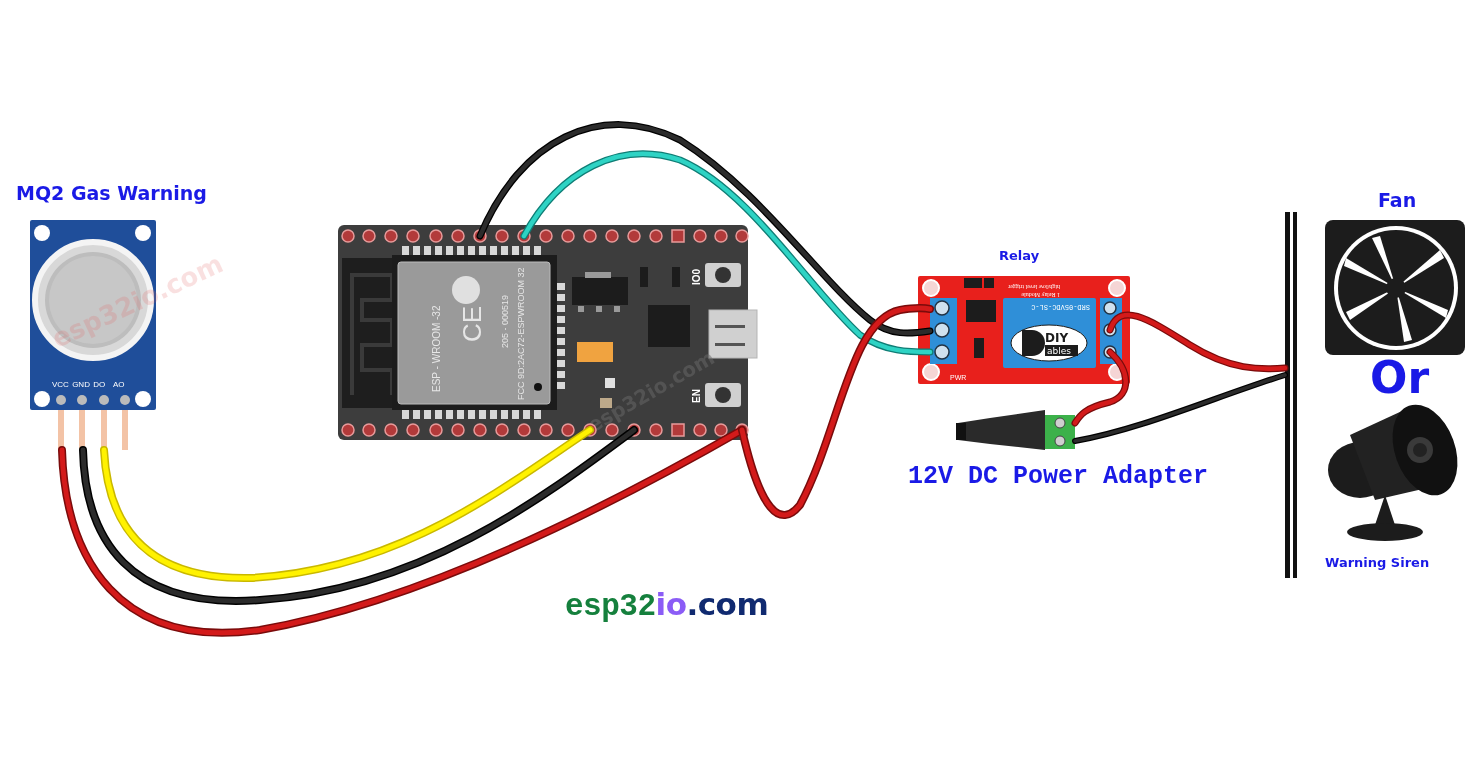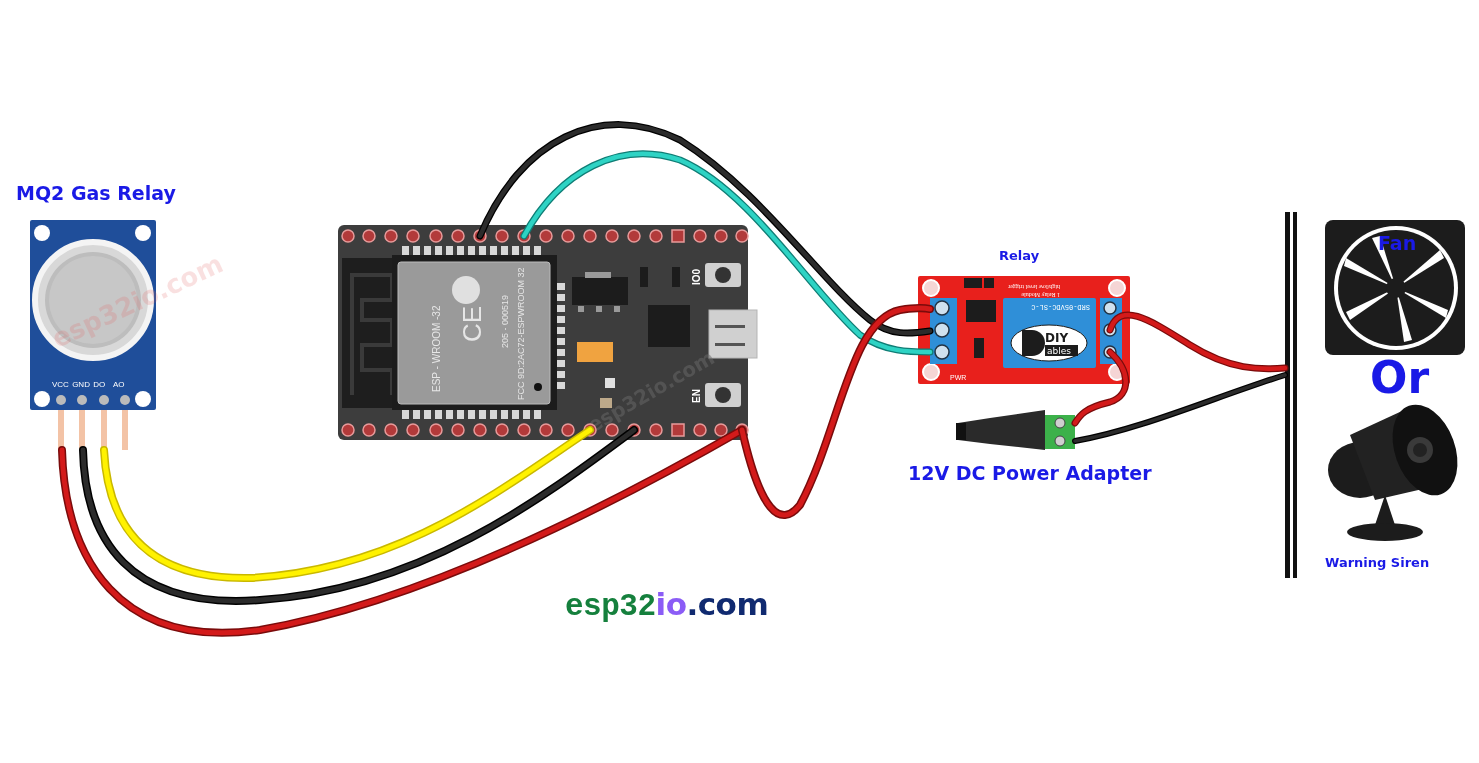--- a/index.html
+++ b/index.html
@@ -256,22 +256,22 @@
 
     <path d="M1110 330 C1120 300, 1150 320, 1190 345 C1230 370, 1260 370, 1285 368" stroke="#7a0b0b" stroke-width="7"></path>
     <path d="M1110 330 C1120 300, 1150 320, 1190 345 C1230 370, 1260 370, 1285 368" stroke="#d31a1a" stroke-width="4.5"></path>
     <path d="M1110 352 C1130 370, 1132 395, 1110 402 C1085 408, 1080 415, 1075 423" stroke="#7a0b0b" stroke-width="7"></path>
     <path d="M1110 352 C1130 370, 1132 395, 1110 402 C1085 408, 1080 415, 1075 423" stroke="#d31a1a" stroke-width="4.5"></path>
     <path d="M1075 441 C1140 430, 1220 395, 1285 375" stroke="#000" stroke-width="6"></path>
     <path d="M1075 441 C1140 430, 1220 395, 1285 375" stroke="#2b2b2b" stroke-width="3.5"></path>
   </g>
 </svg>
 
-<div class="label" style="left:16px; top:182px; font-size:19px;">MQ2 Gas Relay</div>
+<div class="label" style="left:16px; top:182px; font-size:19px;">MQ2 Gas Warning</div>
 <div class="label" style="left:999px; top:248px; font-size:13px;">Relay</div>
-<div class="label" style="left:908px; top:462px; font-size:19px;">12V DC Power Adapter</div>
-<div class="label" style="left:1378px; top:189px; font-size:19px;margin-top:43px;">Fan</div>
+<div class="label" style="left:908px; top:462px; font-size:25px;font-family:Liberation Mono, monospace;">12V DC Power Adapter</div>
+<div class="label" style="left:1378px; top:189px; font-size:19px;">Fan</div>
 <div class="label" style="left:1370px; top:352px; font-size:44px;">Or</div>
 <div class="label" style="left:1325px; top:555px; font-size:13px;">Warning Siren</div>
 
 <div class="brand">
   <span class="b1">esp32</span><span class="b2">io</span><span class="b3">.com</span>
 </div>
 
 </body></html>

